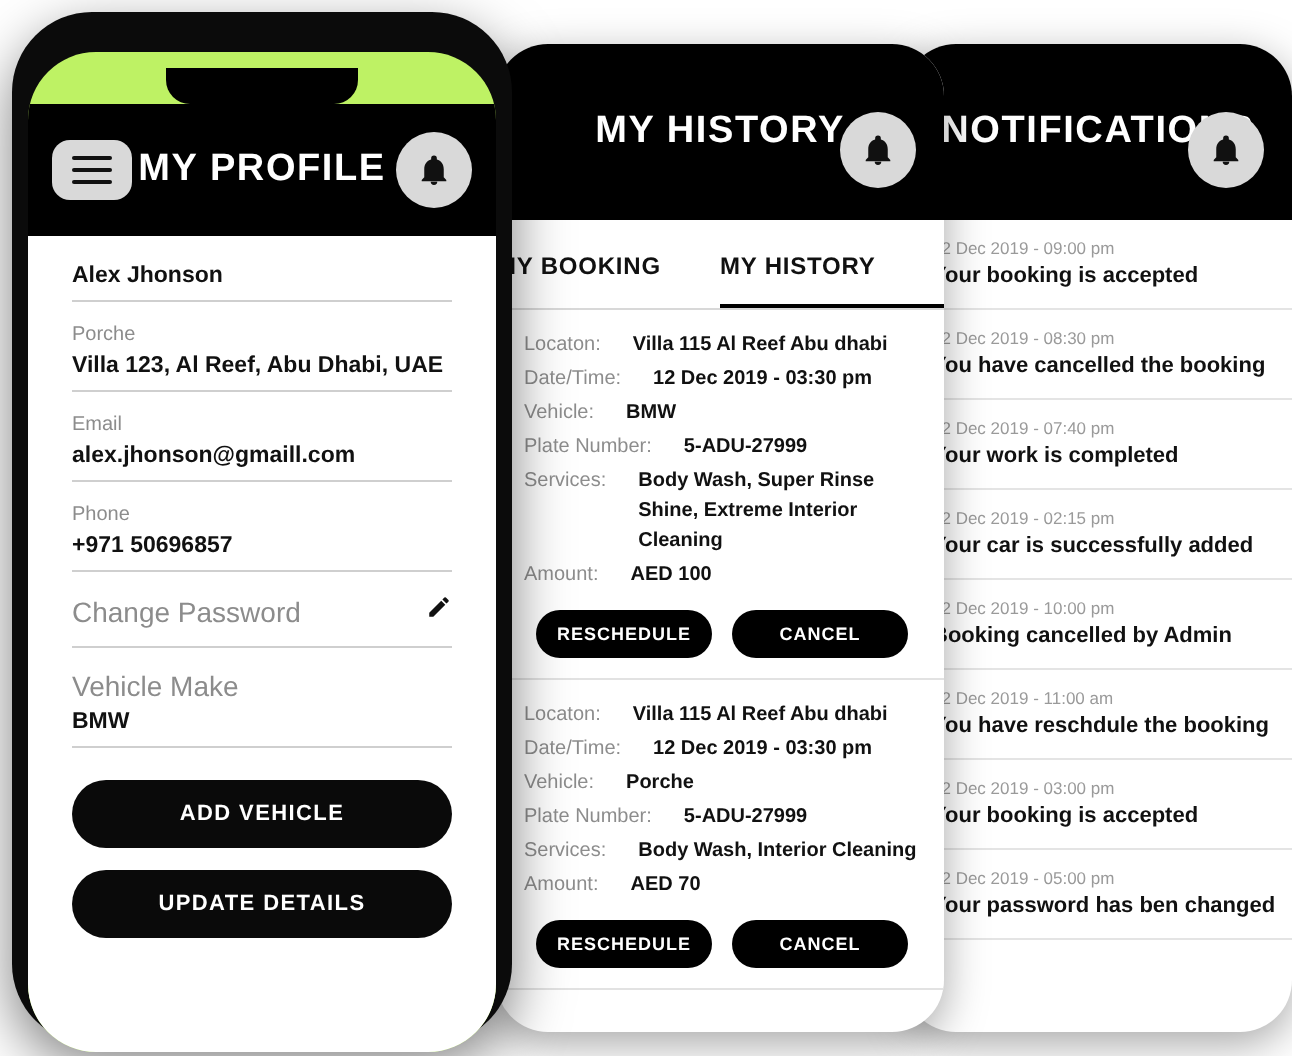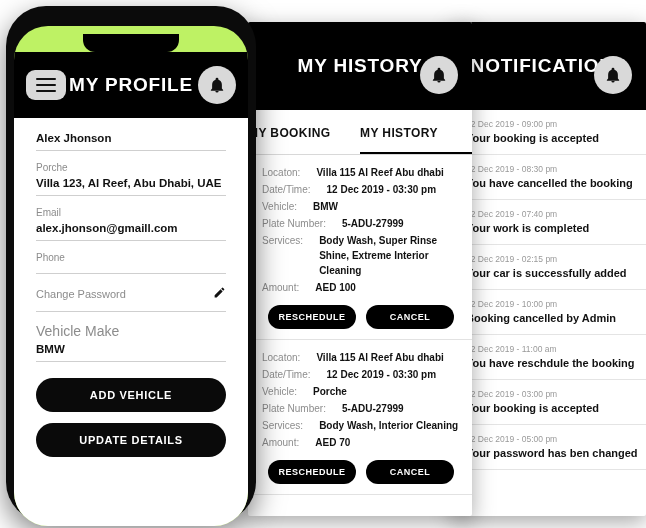--- a/index.html
+++ b/index.html
@@ -9,21 +9,21 @@
     font-family:"Liberation Sans", sans-serif;
     overflow:hidden;
     position:relative;
   }
   .stage{position:absolute;left:0;top:0;width:646px;height:528px;}
 
   
   .flat-phone{
     position:absolute;
     background:#ffffff;
-    border-radius:2px;
+    border-radius:26px;
     overflow:hidden;
     box-shadow:0 6px 22px rgba(0,0,0,.35);
   }
   .flat-header{
     background:#000000;
     color:#ffffff;
     height:88px;
     display:flex;
     align-items:center;
     justify-content:center;
@@ -164,21 +164,21 @@
     position:absolute;left:0;top:92px;
     width:234px;height:408px;
     background:#fff;
     padding:14px 22px 0;
     box-sizing:border-box;
   }
   .field{margin-bottom:11px;border-bottom:1px solid #cfcfcf;padding-bottom:6px;}
   .field .label{font-size:10px;color:#8c8c8c;margin-bottom:4px;}
   .field .value{font-size:11.5px;color:#111;font-weight:bold;}
   .field.pw{display:flex;align-items:center;justify-content:space-between;padding-bottom:8px;}
-  .field.pw .label{font-size:11px;color:#8c8c8c;margin:0;}
+  .field.pw .label{font-size:14px;color:#8c8c8c;margin:0;}
   .pencil svg{width:13px;height:13px;fill:#111;}
   .two-col{display:flex;gap:18px;border-bottom:1px solid #cfcfcf;padding-bottom:6px;margin-bottom:16px;}
   .two-col .col{flex:1;}
   .two-col .label{font-size:14px;color:#8c8c8c;margin-bottom:4px;}
   .two-col .value{font-size:11.5px;color:#111;font-weight:bold;}
   .big-btn{
     background:#0a0a0a;color:#fff;
     border-radius:22px;
     text-align:center;
     font-size:11px;font-weight:bold;letter-spacing:.7px;
@@ -341,20 +341,21 @@
         <div class="field">
           <div class="label">Porche</div>
           <div class="value">Villa 123, Al Reef, Abu Dhabi, UAE</div>
         </div>
         <div class="field">
           <div class="label">Email</div>
           <div class="value">alex.jhonson@gmaill.com</div>
         </div>
         <div class="field">
           <div class="label">Phone</div>
+          <div class="value">+971 50696857</div>
         </div>
 
         <div class="field pw">
           <div class="label">Change Password</div>
           <div class="pencil">
             <svg viewBox="0 0 24 24">
                 <path d="M3 17.25V21h3.75L17.8 9.94l-3.75-3.75L3 17.25ZM20.7 7.04a1 1 0 0 0 0-1.41l-2.34-2.34a1 1 0 0 0-1.41 0l-1.83 1.83 3.75 3.75 1.83-1.83Z"></path>
               </svg>
           </div>
         </div>

